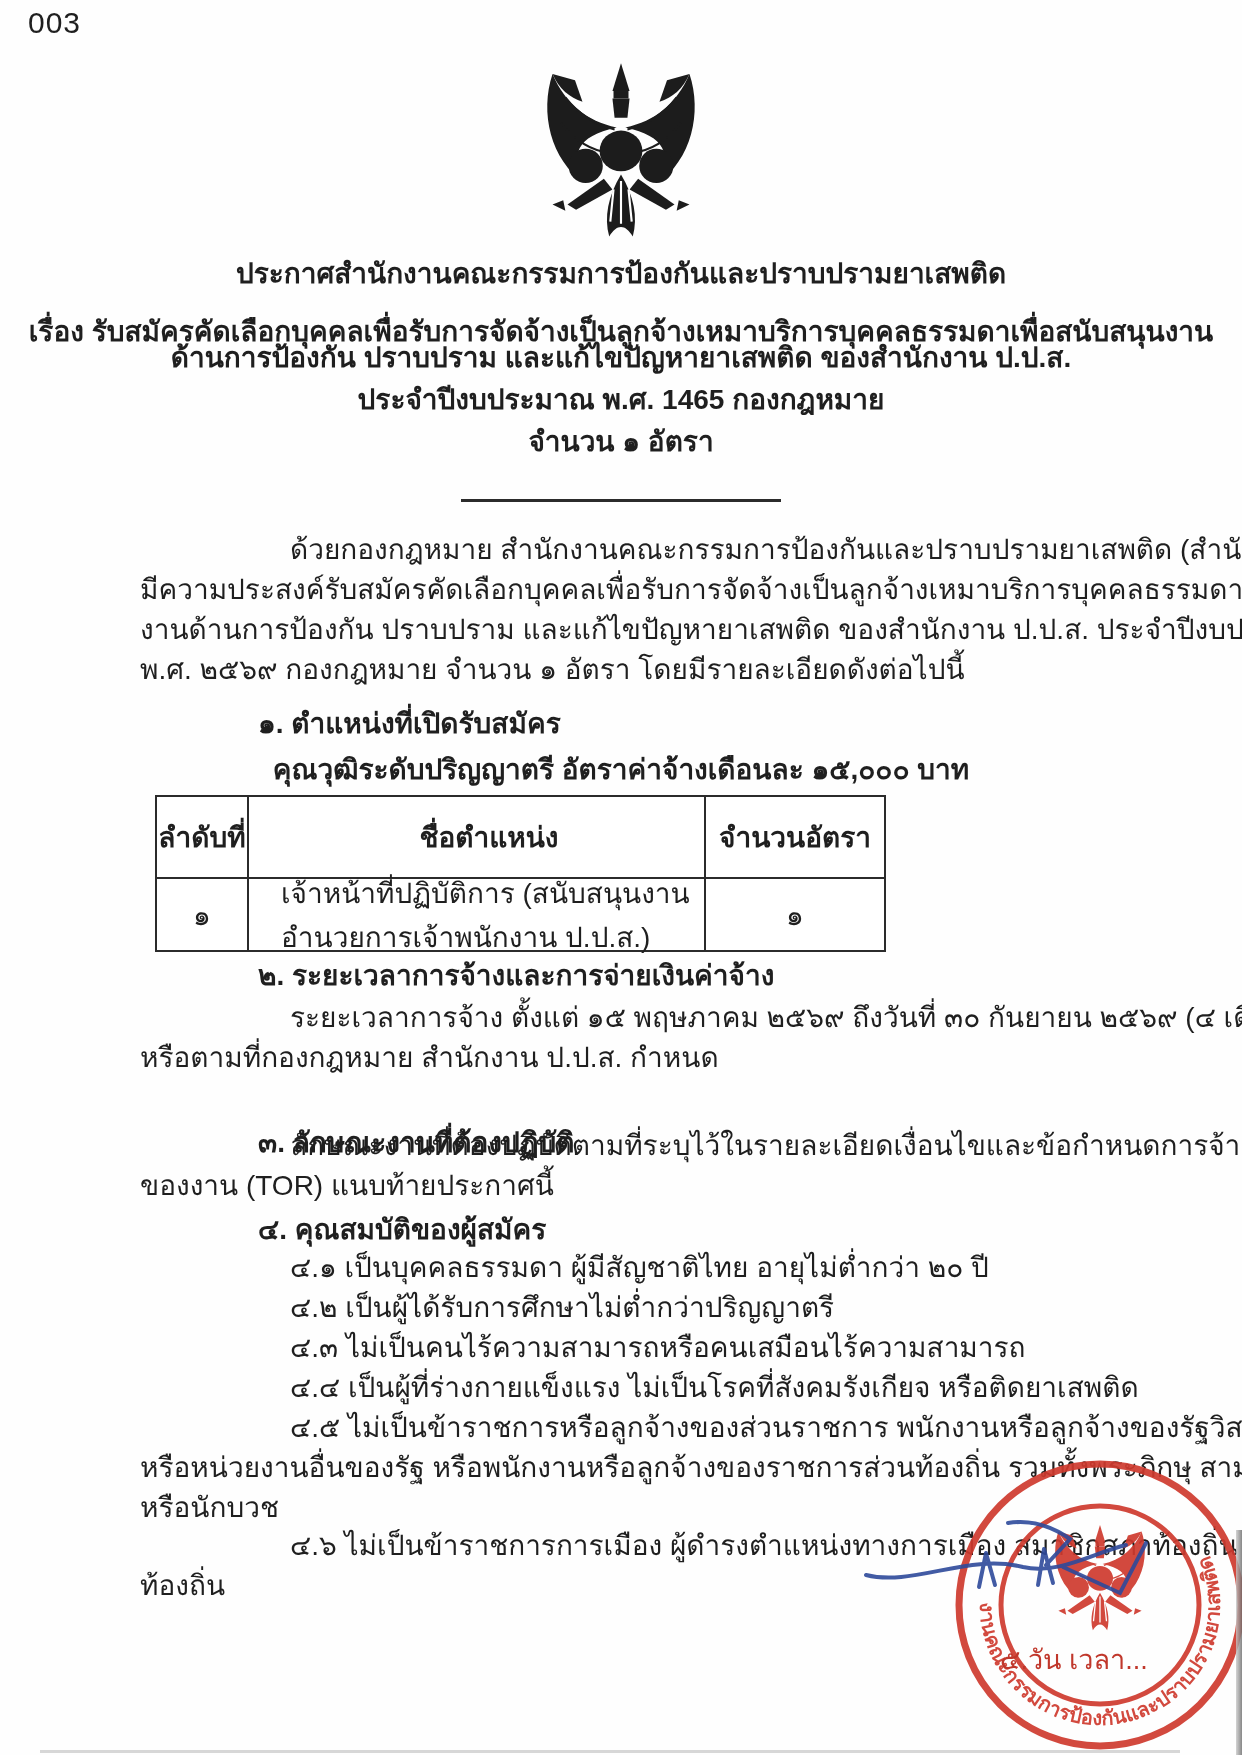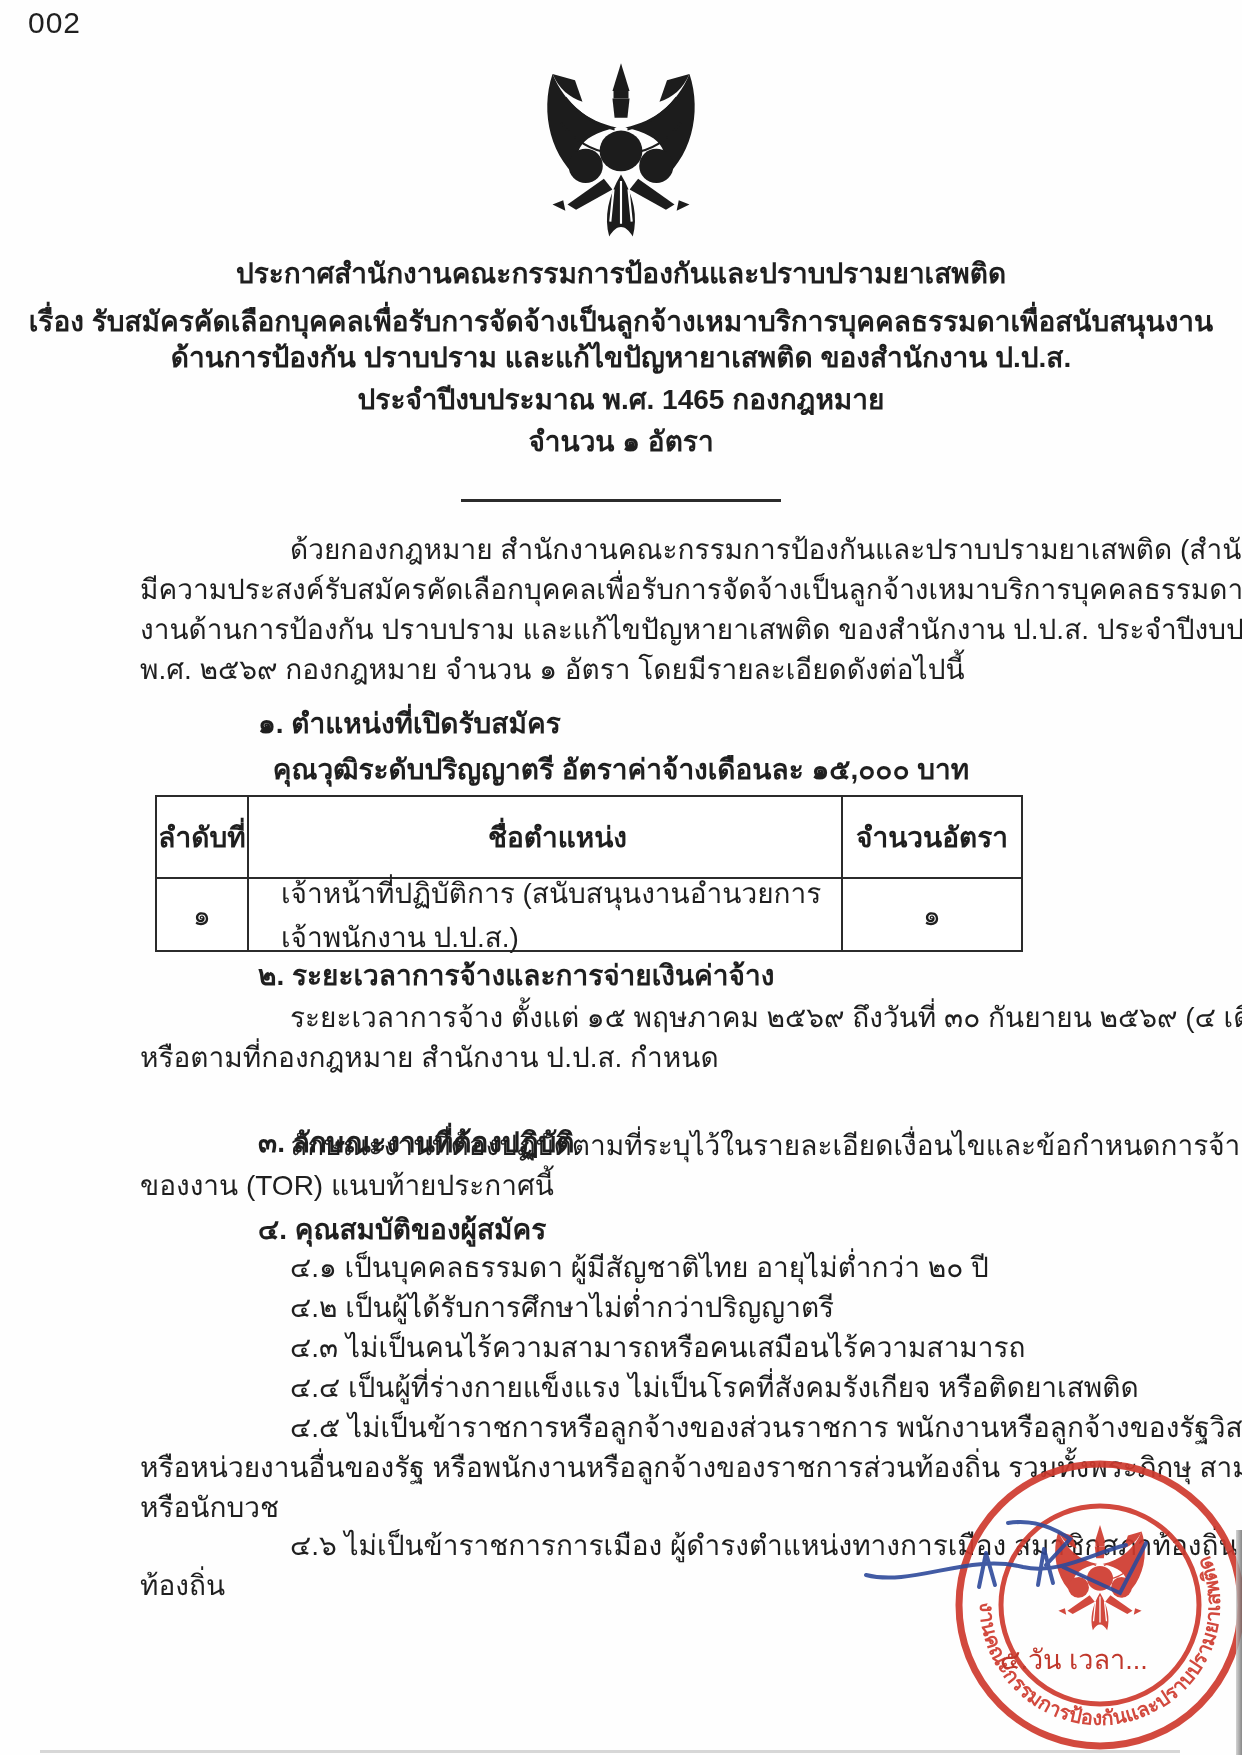--- a/index.html
+++ b/index.html
@@ -12,21 +12,21 @@
     font-family:"Liberation Sans","DejaVu Sans",sans-serif;
     color:#1f1f1f;
   }
   .line{position:absolute;font-size:28px;line-height:36px;white-space:nowrap;}
   .bold{font-weight:bold;}
   .center{left:0;width:1242px;text-align:center;}
   .corner-number{position:absolute;left:28px;top:6px;font-size:30px;letter-spacing:1px;}
   .emblem{position:absolute;left:514px;top:52px;width:214px;height:200px;color:#1c1c1c;}
   .divider{position:absolute;left:461px;top:499px;width:320px;height:3px;background:#2b2b2b;}
   
-  .postable{position:absolute;left:155px;top:795px;width:868px;border:2px solid #2b2b2b;box-sizing:border-box;background:#fff;}
+  .postable{position:absolute;left:155px;top:795px;width:731px;border:2px solid #2b2b2b;box-sizing:border-box;background:#fff;}
   .postable .thead{display:flex;height:80px;border-bottom:2px solid #2b2b2b;}
   .postable .trow{display:flex;height:71px;}
   .postable .cell{display:flex;align-items:center;justify-content:center;font-size:28px;box-sizing:border-box;}
   .postable .c1{width:92px;border-right:2px solid #2b2b2b;flex:none;}
   .postable .c2{flex:1;border-right:2px solid #2b2b2b;padding-left:25px;}
   .postable .c3{width:178px;flex:none;}
   .postable .trow .c2{justify-content:flex-start;padding-left:32px;}
   .thead .cell{font-weight:bold;}
   
   .stamp{position:absolute;left:950px;top:1455px;width:300px;height:300px;}
@@ -65,28 +65,28 @@
     <path fill="currentColor" d="M116 110 L150 134 L142 139 L108 120 Z"></path>
     <path fill="currentColor" d="M46 130 l-10 4 l12 6 z M154 130 l10 4 l-12 6 z"></path>
 
     <path fill="currentColor" d="M100 106 C88 126 84 146 89 164 C96 152 104 152 111 164 C116 146 112 126 100 106 Z"></path>
     <path fill="none" stroke="#ffffff" stroke-width="2" d="M100 112 L100 152 M93 120 L90 150 M107 120 L110 150"></path>
   </symbol>
 </svg>
 
 <div class="page">
 
-  <div class="corner-number">002</div>
+  <div class="corner-number">003</div>
 
   <svg class="emblem" viewBox="0 0 200 170">
     <use href="#garuda"></use>
   </svg>
 
   <div class="line center bold" style="top:256px">ประกาศสำนักงานคณะกรรมการป้องกันและปราบปรามยาเสพติด</div>
-  <div class="line center bold" style="top:304px">เรื่อง รับสมัครคัดเลือกบุคคลเพื่อรับการจัดจ้างเป็นลูกจ้างเหมาบริการบุคคลธรรมดาเพื่อสนับสนุนงาน</div>
+  <div class="line center bold" style="top:314px">เรื่อง รับสมัครคัดเลือกบุคคลเพื่อรับการจัดจ้างเป็นลูกจ้างเหมาบริการบุคคลธรรมดาเพื่อสนับสนุนงาน</div>
   <div class="line center bold" style="top:340px">ด้านการป้องกัน ปราบปราม และแก้ไขปัญหายาเสพติด ของสำนักงาน ป.ป.ส.</div>
   <div class="line center bold" style="top:382px">ประจำปีงบประมาณ พ.ศ. 1465 กองกฎหมาย</div>
   <div class="line center bold" style="top:424px">จำนวน ๑ อัตรา</div>
 
   <div class="divider"></div>
 
   <div class="line" style="left:290px;top:532px">ด้วยกองกฎหมาย สำนักงานคณะกรรมการป้องกันและปราบปรามยาเสพติด (สำนักงาน ป.ป.ส.)</div>
   <div class="line" style="left:140px;top:572px">มีความประสงค์รับสมัครคัดเลือกบุคคลเพื่อรับการจัดจ้างเป็นลูกจ้างเหมาบริการบุคคลธรรมดา เพื่อสนับสนุน</div>
   <div class="line" style="left:140px;top:612px">งานด้านการป้องกัน ปราบปราม และแก้ไขปัญหายาเสพติด ของสำนักงาน ป.ป.ส. ประจำปีงบประมาณ</div>
   <div class="line" style="left:140px;top:652px">พ.ศ. ๒๕๖๙ กองกฎหมาย จำนวน ๑ อัตรา โดยมีรายละเอียดดังต่อไปนี้</div>

